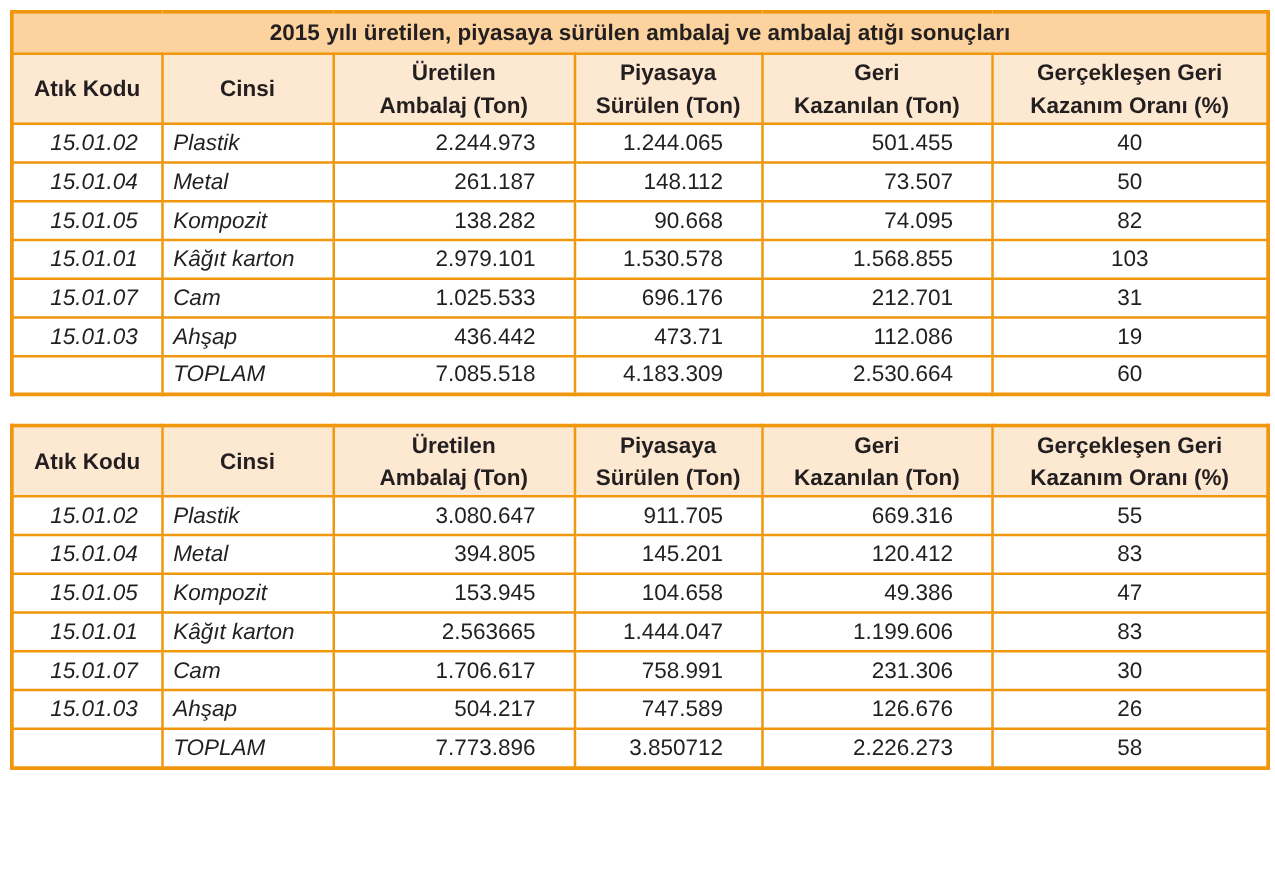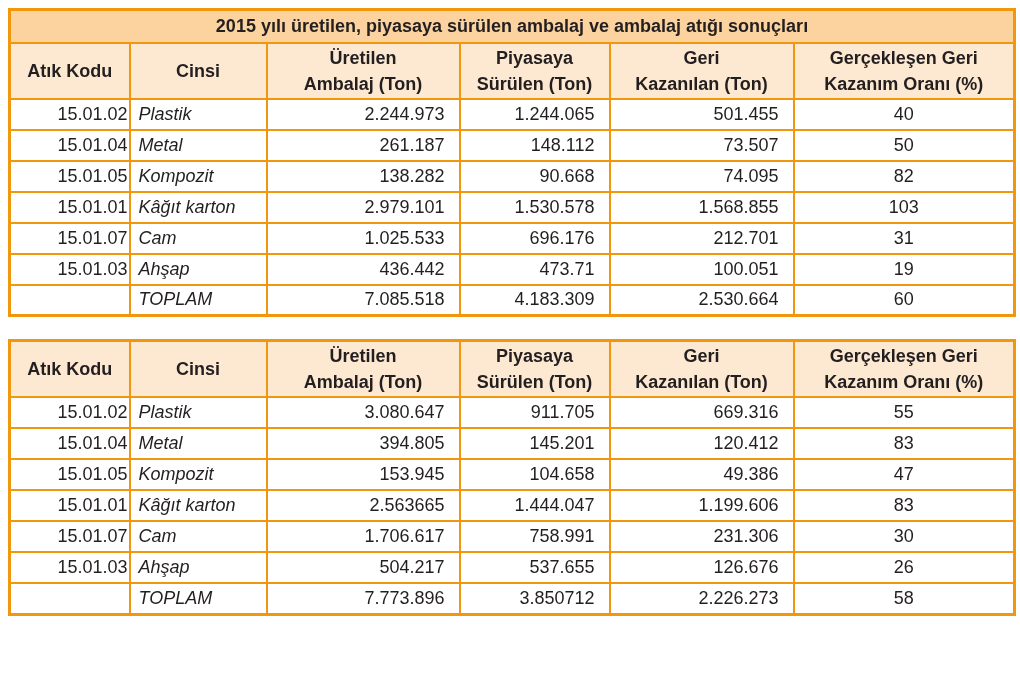--- a/index.html
+++ b/index.html
@@ -53,23 +53,23 @@
     vertical-align: middle;
     height: 52px;
     line-height: 26px;
   }
   .head-cell .hline { display: block; }
   tr.data-row { height: 31px; }
   tr.data-row td {
     background: var(--row-bg);
     vertical-align: middle;
   }
-  td.c-code  { text-align: right;  padding-left: 12px; }
+  td.c-code  { text-align: center;  padding-left: 12px; font-style: italic; }
   td.c-name  { text-align: left;  padding-left: 8px; font-style: italic;  }
-  td.c-num   { text-align: right; padding-right: 14px; }
+  td.c-num   { text-align: right; padding-right: 30px; }
   td.c-rate  { text-align: center; }
 </style>
 </head>
 <body>
 
 <div class="page">
 
   <table class="data-table">
     <colgroup>
       <col style="width:120px">
@@ -141,21 +141,21 @@
         <td class="c-num">1.025.533</td>
         <td class="c-num">696.176</td>
         <td class="c-num">212.701</td>
         <td class="c-rate">31</td>
       </tr>
       <tr class="data-row">
         <td class="c-code">15.01.03</td>
         <td class="c-name">Ahşap</td>
         <td class="c-num">436.442</td>
         <td class="c-num">473.71</td>
-        <td class="c-num">100.051</td>
+        <td class="c-num">112.086</td>
         <td class="c-rate">19</td>
       </tr>
       <tr class="data-row">
         <td class="c-code"></td>
         <td class="c-name">TOPLAM</td>
         <td class="c-num">7.085.518</td>
         <td class="c-num">4.183.309</td>
         <td class="c-num">2.530.664</td>
         <td class="c-rate">60</td>
       </tr>
@@ -229,21 +229,21 @@
         <td class="c-name">Cam</td>
         <td class="c-num">1.706.617</td>
         <td class="c-num">758.991</td>
         <td class="c-num">231.306</td>
         <td class="c-rate">30</td>
       </tr>
       <tr class="data-row">
         <td class="c-code">15.01.03</td>
         <td class="c-name">Ahşap</td>
         <td class="c-num">504.217</td>
-        <td class="c-num">537.655</td>
+        <td class="c-num">747.589</td>
         <td class="c-num">126.676</td>
         <td class="c-rate">26</td>
       </tr>
       <tr class="data-row">
         <td class="c-code"></td>
         <td class="c-name">TOPLAM</td>
         <td class="c-num">7.773.896</td>
         <td class="c-num">3.850712</td>
         <td class="c-num">2.226.273</td>
         <td class="c-rate">58</td>

